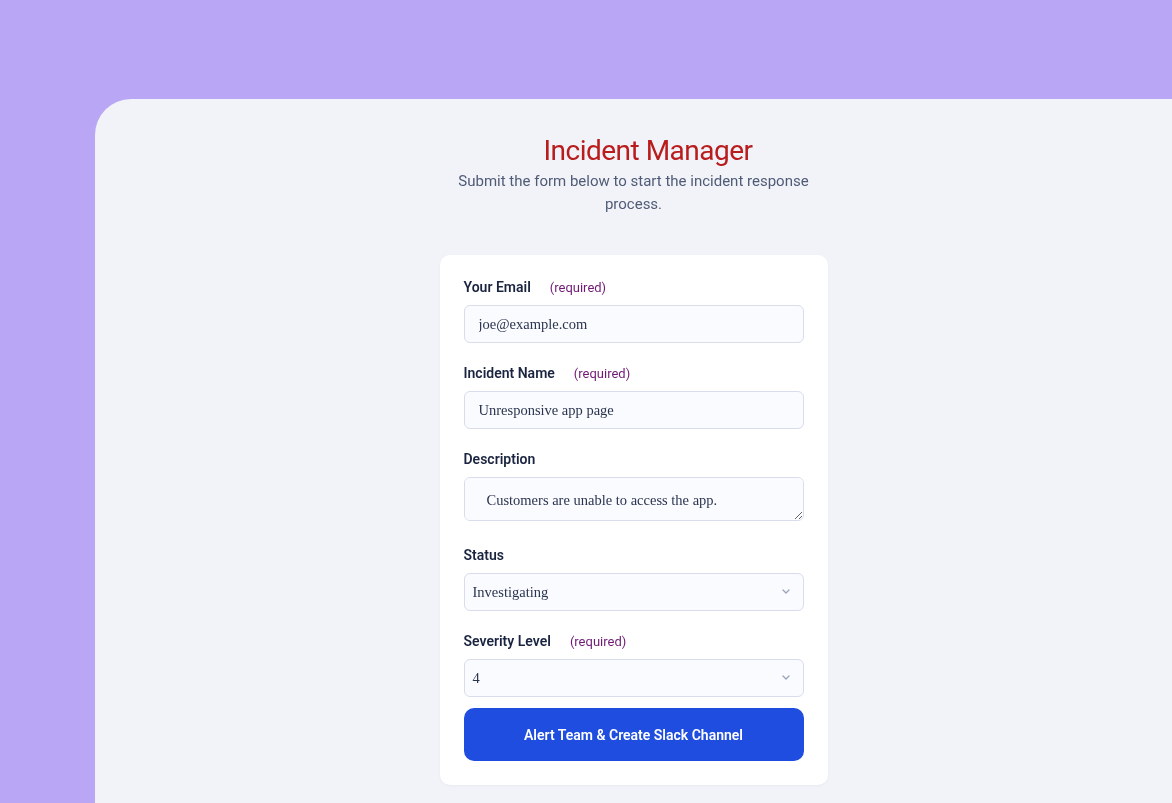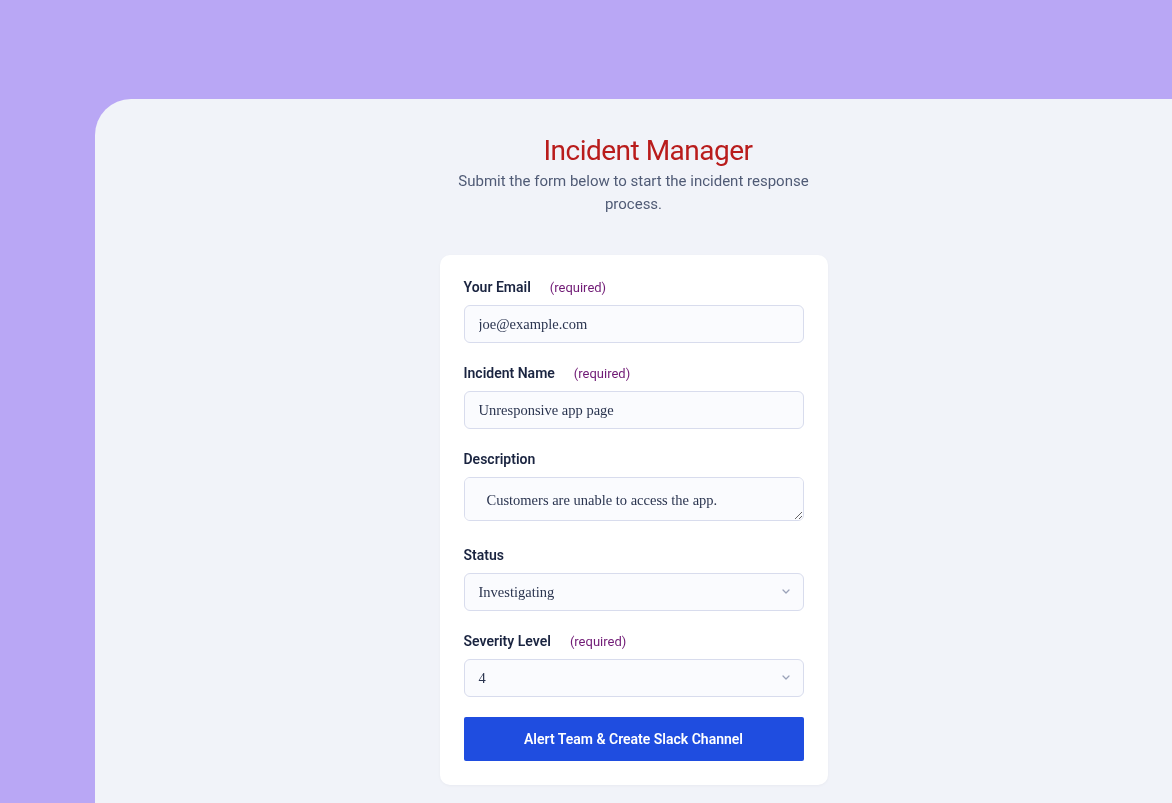--- a/index.html
+++ b/index.html
@@ -49,21 +49,21 @@
       width: 388px;
       margin: 40px auto 0;
       border-radius: 10px;
       padding: 24px;
       box-shadow: 0 1px 3px rgba(18, 28, 57, 0.04);
     }
     .form-group {
       margin-bottom: 22px;
     }
     .form-group:last-of-type {
-      margin-bottom: 20px;
+      margin-bottom: 11px;
     }
     .label-row {
       margin-bottom: 10px;
       display: flex;
       align-items: baseline;
       gap: 19px;
     }
     .label {
       font-size: 14px;
       font-weight: 600;
@@ -91,40 +91,40 @@
       height: 44px;
       padding: 12px 22px;
       resize: vertical;
       line-height: 1.4;
     }
     .select-wrap {
       position: relative;
     }
     .select {
       height: 38px;
-      padding: 0 14px;
+      padding: 0 8px;
       display: flex;
       align-items: center;
       cursor: pointer;
     }
     .chevron {
       position: absolute;
       right: 12px;
       top: 50%;
       transform: translateY(-50%);
       pointer-events: none;
       color: #9aa2b9;
     }
     .submit-btn {
       width: 100%;
-      height: 44px;
+      height: 53px;
       background: #1f4de0;
       color: #ffffff;
       border: none;
-      border-radius: 2px;
+      border-radius: 10px;
       font-size: 14px;
       font-weight: 600;
       cursor: pointer;
       font-family: inherit;
     }
   </style>
 </head>
 <body>
 
 <div class="panel">

